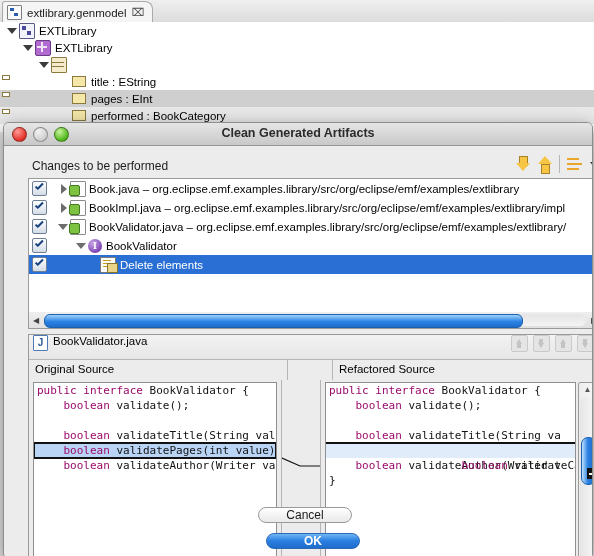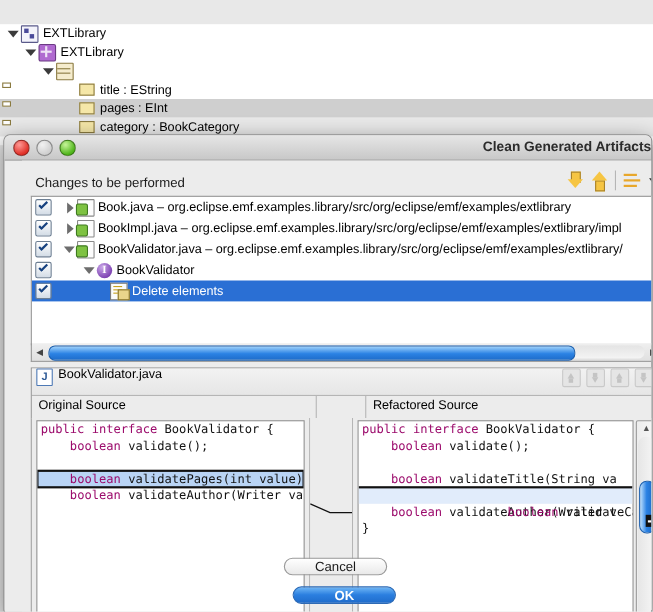--- a/index.html
+++ b/index.html
@@ -48,21 +48,21 @@
   .ic-attr:before{content:"";position:absolute;left:2px;top:2px;width:6px;height:3px;
     border:1px solid #8a7a40;background:#fff;}
 
   
   .dialog{position:absolute;left:3px;top:122px;width:588px;height:434px;
     background:#ececec;border:1px solid #8d8d8d;border-radius:6px 6px 4px 4px;
     box-shadow:0 6px 20px rgba(0,0,0,.45);overflow:hidden;}
   .titlebar{height:22px;position:relative;
     background:linear-gradient(#e6e6e6,#c8c8c8);
     border-bottom:1px solid #949494;}
-  .title-text{position:absolute;left:0;right:0;top:3px;text-align:right;
+  .title-text{position:absolute;left:0;right:0;top:3px;text-align:center;
     font-size:12.5px;font-weight:bold;color:#2b2b2b;}
   .lights{position:absolute;left:8px;top:4px;display:flex;gap:6px;}
   .light{width:13px;height:13px;border-radius:50%;border:1px solid rgba(0,0,0,.35);}
   .l-red{background:radial-gradient(circle at 35% 28%, #ff9a96, #e03027 70%);}
   .l-amber{background:radial-gradient(circle at 35% 28%, #f2f2f2, #cfcfcf 70%);}
   .l-green{background:radial-gradient(circle at 35% 28%, #c7f59a, #4fb51a 70%);}
 
   .dialog-body{position:absolute;left:16px;top:23px;width:588px;height:411px;background:#ececec;}
 
   
@@ -191,20 +191,27 @@
   .grip{position:absolute;right:2px;bottom:1px;width:14px;height:14px;}
   .grip i{position:absolute;right:1px;background:#9a9a9a;height:1px;transform-origin:right;}
 </style>
 </head>
 <body>
 
 <div class="root">
 
   <div class="bg-editor">
 
+    <div class="tabbar">
+      <div class="tab">
+        <span class="icon-genmodel"></span>
+        <span class="tab-label">extlibrary.genmodel</span>
+        <span class="tab-close">⌧</span>
+      </div>
+    </div>
 
     <div class="tree-bg">
       <div class="trow" style="padding-left:6px">
         <span class="twist open"></span>
         <span class="ic ic-pkg"></span>
         <span>EXTLibrary</span>
       </div>
       <div class="trow" style="padding-left:22px">
         <span class="twist open"></span>
         <span class="ic ic-epkg"></span>
@@ -217,21 +224,21 @@
       <div class="trow" style="padding-left:68px">
         <span class="ic-attr"></span>
         <span>title : EString</span>
       </div>
       <div class="trow alt" style="padding-left:68px">
         <span class="ic-attr"></span>
         <span>pages : EInt</span>
       </div>
       <div class="trow alt2" style="padding-left:68px">
         <span class="ic-attr"></span>
-        <span>category : BookCategory</span>
+        <span>performed : BookCategory</span>
       </div>
     </div>
   </div>
 
   <div class="dialog">
 
     <div class="titlebar">
       <div class="lights">
         <span class="light l-red"></span>
         <span class="light l-amber"></span>
@@ -326,20 +333,21 @@
           <div class="cmp-h right">Refactored Source</div>
         </div>
 
         <div class="cmp-panes">
 
           <div class="pane pane-left">
             <div class="code">
               <div class="cl"><span class="kw">public interface</span> BookValidator {</div>
               <div class="cl">    <span class="kw">boolean</span> validate();</div>
               <div class="cl"> </div>
+              <div class="cl">    <span class="kw">boolean</span> validateTitle(String val</div>
               <div class="cl hl-box">    <span class="kw">boolean</span> validatePages(int value)</div>
               <div class="cl">    <span class="kw">boolean</span> validateAuthor(Writer va</div>
             </div>
 
           </div>
 
           <div class="pane-mid">
             <svg class="conn" width="38" height="210" style="left:0;top:0" viewBox="0 0 38 210">
               <path d="M0 78 L18 86 L38 86" stroke="#111" stroke-width="1.2" fill="none"></path>
             </svg>

